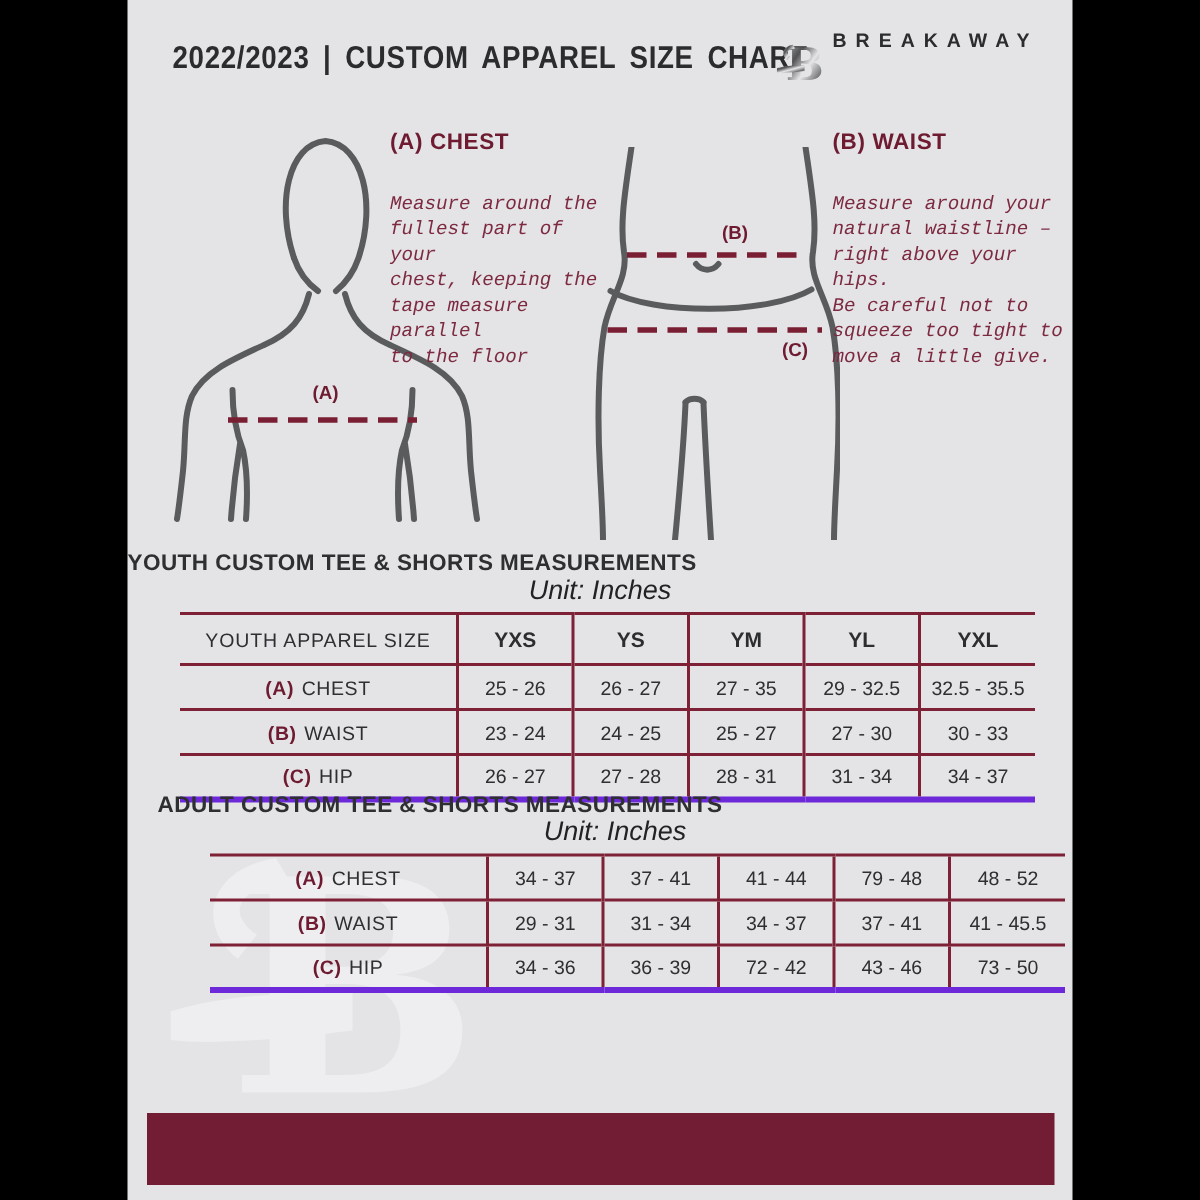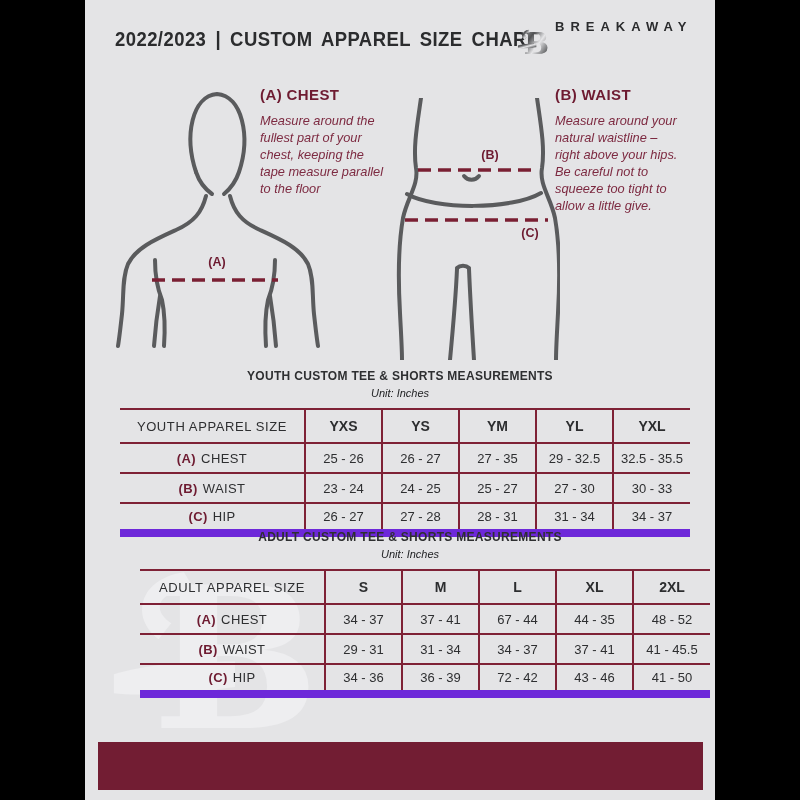--- a/index.html
+++ b/index.html
@@ -34,46 +34,46 @@
   .fig path.dash{stroke:#7a1f33;stroke-width:3.6;stroke-dasharray:13 7;stroke-linecap:butt;}
   .marker{
     position:absolute;width:40px;text-align:center;
     font-size:12.5px;font-weight:bold;color:#6e1b31;
   }
   .guide-block{position:absolute;width:160px;}
   .guide-heading{
     font-size:15px;font-weight:bold;color:#6e1b31;letter-spacing:.4px;
   }
   .guide-text{
-    margin-top:9px;font-size:12.8px;font-style:italic;color:#7d2a41;
-    line-height:1.33;white-space:pre-line;
+    margin-top:24px;font-size:12.8px;font-style:italic;color:#7d2a41;
+    line-height:1.33;white-space:pre-line;font-family:Liberation Mono, monospace;
   }
   
   .tbl-section{position:absolute;left:0;right:0;}
   .tbl-title{
-    text-align:center;font-size:12px;font-weight:bold;color:#2e2f31;
+    font-size:15px;font-weight:bold;color:#2e2f31;
     letter-spacing:.3px;line-height:18px;
   }
   .tbl-subtitle{
-    text-align:center;font-size:11px;font-style:italic;color:#212224;
+    text-align:center;font-size:18px;font-style:italic;color:#212224;
     line-height:17px;
   }
   table.size{
     border-collapse:collapse;margin:6px 0 0 35px;width:570px;
     table-layout:fixed;
   }
   table.size col.c0{width:185px;}
   table.size col.cv{width:77px;}
   table.size tr{height:30px;}
   table.size tr.hdr{height:34px;}
   table.size td{
     border-top:2px solid #7e2136;padding:0;vertical-align:middle;
     font-size:13px;color:#2e2f31;text-align:center;
   }
-  table.size tr:last-child td{border-bottom:8px solid #6d28d9;}
+  table.size tr:last-child td{border-bottom:4px solid #6d28d9;}
   table.size td + td{border-left:2px solid #7e2136;border-radius:11px;}
   td.rowlabel{text-align:left;padding-left:15px;letter-spacing:.4px;color:#3a3b3d;font-size:14px;}
   td.corner{text-align:left;padding-left:15px;letter-spacing:.6px;color:#404143;font-size:13.5px;}
   tr.hdr td.szh{font-weight:bold;font-size:14px;color:#2c2d2f;}
   .rowkey{font-weight:bold;color:#6e1b31;margin-right:5px;}
   
   .watermark{position:absolute;left:22px;top:518px;width:205px;height:255px;z-index:1;}
   .guide,.header,.tbl-section{z-index:2;}
   .footer-bar{
     position:absolute;left:13px;top:742px;width:605px;height:48px;
@@ -148,21 +148,21 @@
 to the floor</div>
     </div>
 
     <div class="guide-block" style="left:470px;top:1px;">
       <div class="guide-heading">(B) WAIST</div>
       <div class="guide-text">Measure around your
 natural waistline –
 right above your hips.
 Be careful not to
 squeeze too tight to
-allow a little give.</div>
+move a little give.</div>
     </div>
 
   </div>
 
   <svg class="watermark" viewBox="0 0 64 80" aria-hidden="true">
     <use href="#b-mark" fill="#eeeef0"></use>
   </svg>
 
   <div class="tbl-section" style="top:367px;">
     <div class="tbl-title">YOUTH CUSTOM TEE &amp; SHORTS MEASUREMENTS</div>
@@ -219,51 +219,43 @@
     <table class="size">
       <colgroup>
           <col class="c0">
           <col class="cv">
           <col class="cv">
           <col class="cv">
           <col class="cv">
           <col class="cv">
         </colgroup>
       <tbody>
-          <tr class="hdr">
-        <td class="corner">ADULT APPAREL SIZE</td>
-        <td class="szh">S</td>
-        <td class="szh">M</td>
-        <td class="szh">L</td>
-        <td class="szh">XL</td>
-        <td class="szh">2XL</td>
-      </tr>
       <tr>
         <td class="rowlabel"><span class="rowkey">(A)</span><span>CHEST</span></td>
         <td>34 - 37</td>
         <td>37 - 41</td>
-        <td>67 - 44</td>
-        <td>44 - 35</td>
+        <td>41 - 44</td>
+        <td>79 - 48</td>
         <td>48 - 52</td>
       </tr>
       <tr>
         <td class="rowlabel"><span class="rowkey">(B)</span><span>WAIST</span></td>
         <td>29 - 31</td>
         <td>31 - 34</td>
         <td>34 - 37</td>
         <td>37 - 41</td>
         <td>41 - 45.5</td>
       </tr>
       <tr>
         <td class="rowlabel"><span class="rowkey">(C)</span><span>HIP</span></td>
         <td>34 - 36</td>
         <td>36 - 39</td>
         <td>72 - 42</td>
         <td>43 - 46</td>
-        <td>41 - 50</td>
+        <td>73 - 50</td>
       </tr>
     </tbody>
       </table>
   </div>
 
   <div class="footer-bar"></div>
 
 </div>
 
 </body></html>

